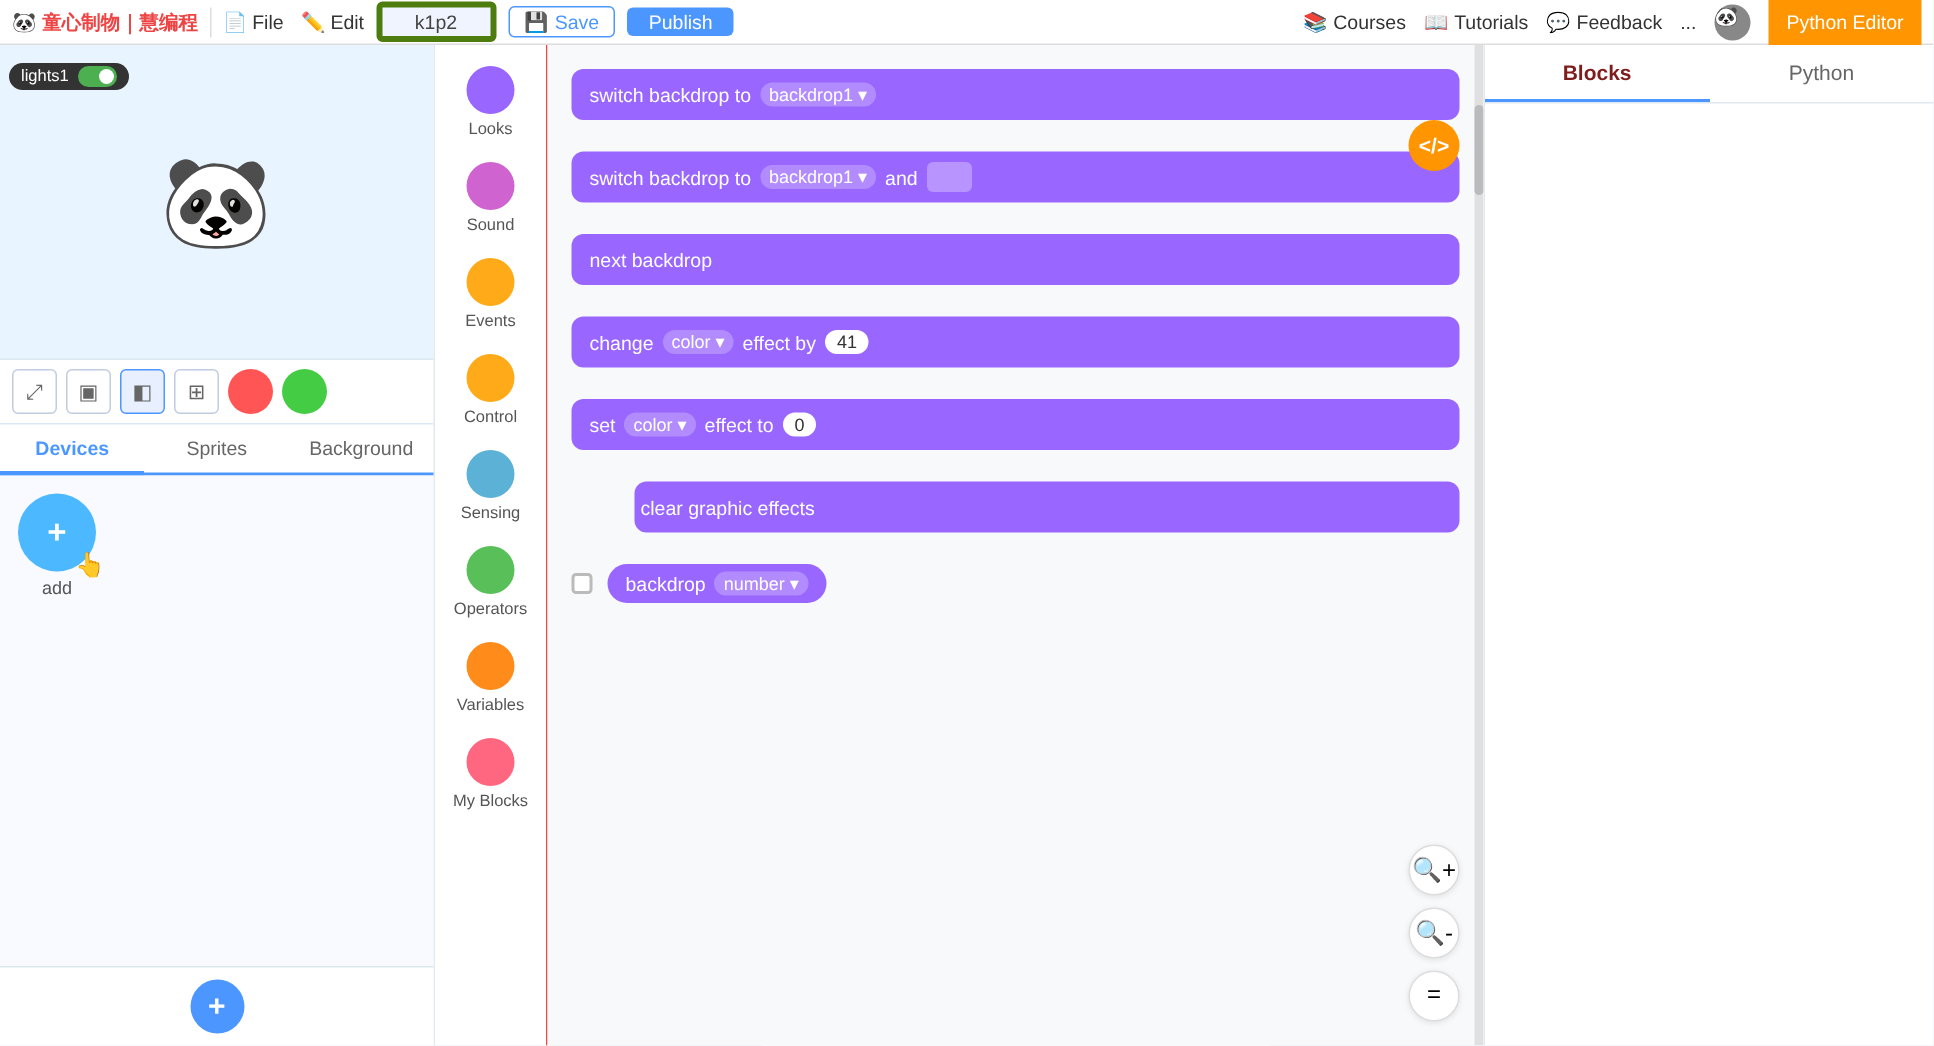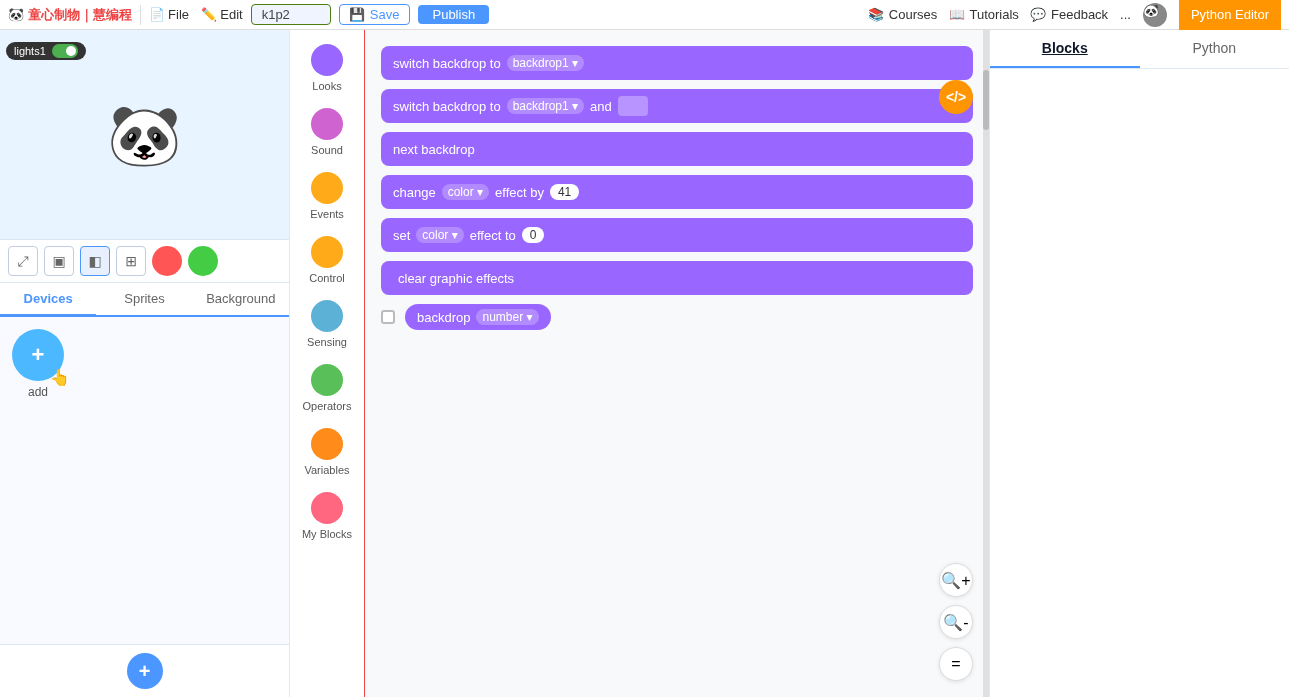--- a/index.html
+++ b/index.html
@@ -10,22 +10,22 @@
       display: flex; align-items: center; height: 30px;
       background: #fff; border-bottom: 1px solid #ddd;
       padding: 0 8px; gap: 8px; font-size: 13px;
     }
     .topbar-logo { color: #333; font-size: 13px; font-weight: bold; display: flex; align-items: center; gap: 4px; }
     .topbar-logo span { color: #e44; }
     .topbar-divider { width: 1px; height: 20px; background: #ddd; }
     .topbar-menu { display: flex; gap: 12px; }
     .topbar-menu-item { cursor: pointer; color: #333; font-size: 13px; display: flex; align-items: center; gap: 3px; }
     .topbar-project-name {
-      background: #f0f4ff; border: 1px solid #4d7c0f; border-radius: 4px;
-      padding: 2px 10px; font-size: 13px; color: #444; min-width: 80px; 
+      background: #f0f4ff; border: 4px solid #4d7c0f; border-radius: 4px;
+      padding: 2px 10px; font-size: 13px; color: #444; min-width: 80px; text-align: center;
     }
     .topbar-save {
       background: #fff; border: 1px solid #4c97ff; color: #4c97ff;
       border-radius: 4px; padding: 2px 10px; cursor: pointer; font-size: 13px;
       display: flex; align-items: center; gap: 4px;
     }
     .topbar-publish {
       background: #4c97ff; color: #fff; border: none; border-radius: 4px;
       padding: 2px 14px; cursor: pointer; font-size: 13px;
     }
@@ -92,21 +92,21 @@
     }
 
     
     .blocks-panel { width: 75px; background: #fff; border-right: 1px solid #ef4444; display: flex; flex-direction: column; align-items: center; padding: 8px 0; gap: 4px; overflow-y: auto; }
     .block-category { display: flex; flex-direction: column; align-items: center; gap: 4px; padding: 6px 0; cursor: pointer; }
     .block-category-circle { width: 32px; height: 32px; border-radius: 50%; }
     .block-category-label { font-size: 11px; color: #555; text-align: center; }
 
     
     .code-area { flex: 1; background: #f8f9fa; position: relative; overflow: hidden; }
-    .code-blocks { padding: 16px; display: flex; flex-direction: column; gap: 9px; }
+    .code-blocks { padding: 16px; display: flex; flex-direction: column; gap: 21px; }
 
     
     .scratch-block {
       display: inline-flex; align-items: center; gap: 4px;
       border-radius: 6px; padding: 6px 10px; font-size: 13px; color: #fff;
       cursor: pointer; position: relative; user-select: none;
       min-height: 34px;
     }
     .scratch-block.purple { background: #9966ff; }
 
@@ -117,21 +117,21 @@
     .block-dropdown {
       background: rgba(255,255,255,0.25); border-radius: 12px; color: #fff; padding: 1px 6px; font-size: 12px;
       display: inline-flex; align-items: center; gap: 2px;
     }
     .block-checkbox { width: 14px; height: 14px; border: 2px solid #bbb; border-radius: 3px; background: #fff; display: inline-block; margin-right: 4px; }
 
     
     .right-panel { width: 300px; background: #fff; border-left: 1px solid #e0e8f0; display: flex; flex-direction: column; }
     .right-tabs { display: flex; border-bottom: 1px solid #e0e8f0; }
     .right-tab { flex: 1; text-align: center; padding: 10px 0; font-size: 14px; cursor: pointer; color: #666; }
-    .right-tab.active { color: #0f172a; border-bottom: 2px solid #4c97ff; font-weight: bold; text-decoration: underline; }
+    .right-tab.active { color: #7f1d1d; border-bottom: 2px solid #4c97ff; font-weight: bold; }
     .right-content { flex: 1; padding: 16px; }
     .zoom-btn {
       width: 34px; height: 34px; border-radius: 50%; background: #fff;
       border: 1px solid #ddd; display: flex; align-items: center; justify-content: center;
       font-size: 16px; cursor: pointer; box-shadow: 0 1px 4px rgba(0,0,0,0.1);
     }
 
     .code-editor-btn {
       position: absolute; right: 16px; top: 50px;
       width: 34px; height: 34px; border-radius: 50%; background: #ff9500;
@@ -299,21 +299,21 @@
         <span class="block-input" style="background:#fff; color:#333; border-radius:12px; padding:1px 8px;">41</span>
       </div>
 
       <div class="scratch-block purple" style="display:inline-flex; align-items:center; gap:6px; border-radius:8px; padding:6px 12px; background:#9966ff; color:#fff; font-size:13px; cursor:pointer;">
         <span>set</span>
         <span class="block-dropdown">color ▾</span>
         <span>effect to</span>
         <span class="block-input" style="background:#fff; color:#333; border-radius:12px; padding:1px 8px;">0</span>
       </div>
 
-      <div class="scratch-block purple" style="display:inline-flex; align-items:center; gap:6px; border-radius:8px; padding:6px 17px; background:#9966ff; color:#fff; font-size:13px; cursor:pointer;">
+      <div class="scratch-block purple" style="display:inline-flex; align-items:center; gap:6px; border-radius:8px; padding:6px 4px; background:#9966ff; color:#fff; font-size:13px; cursor:pointer;margin-left:42px;">
         <span>clear graphic effects</span>
       </div>
 
       <div style="display:inline-flex; align-items:center; gap:6px;">
         <div class="block-checkbox"></div>
         <div style="display:inline-flex; align-items:center; gap:6px; border-radius:20px; padding:5px 12px; background:#9966ff; color:#fff; font-size:13px; cursor:pointer;">
           <span>backdrop</span>
           <span class="block-dropdown">number ▾</span>
         </div>
       </div>

